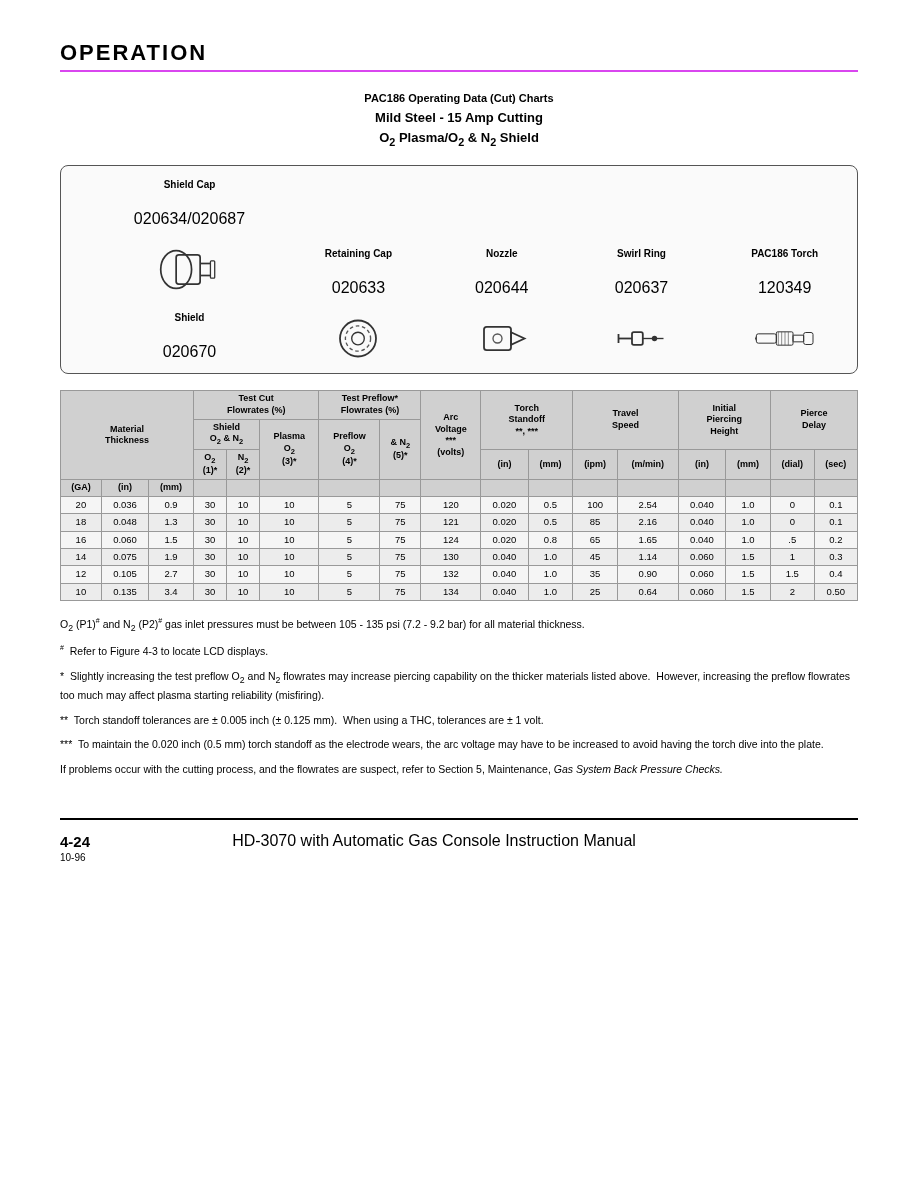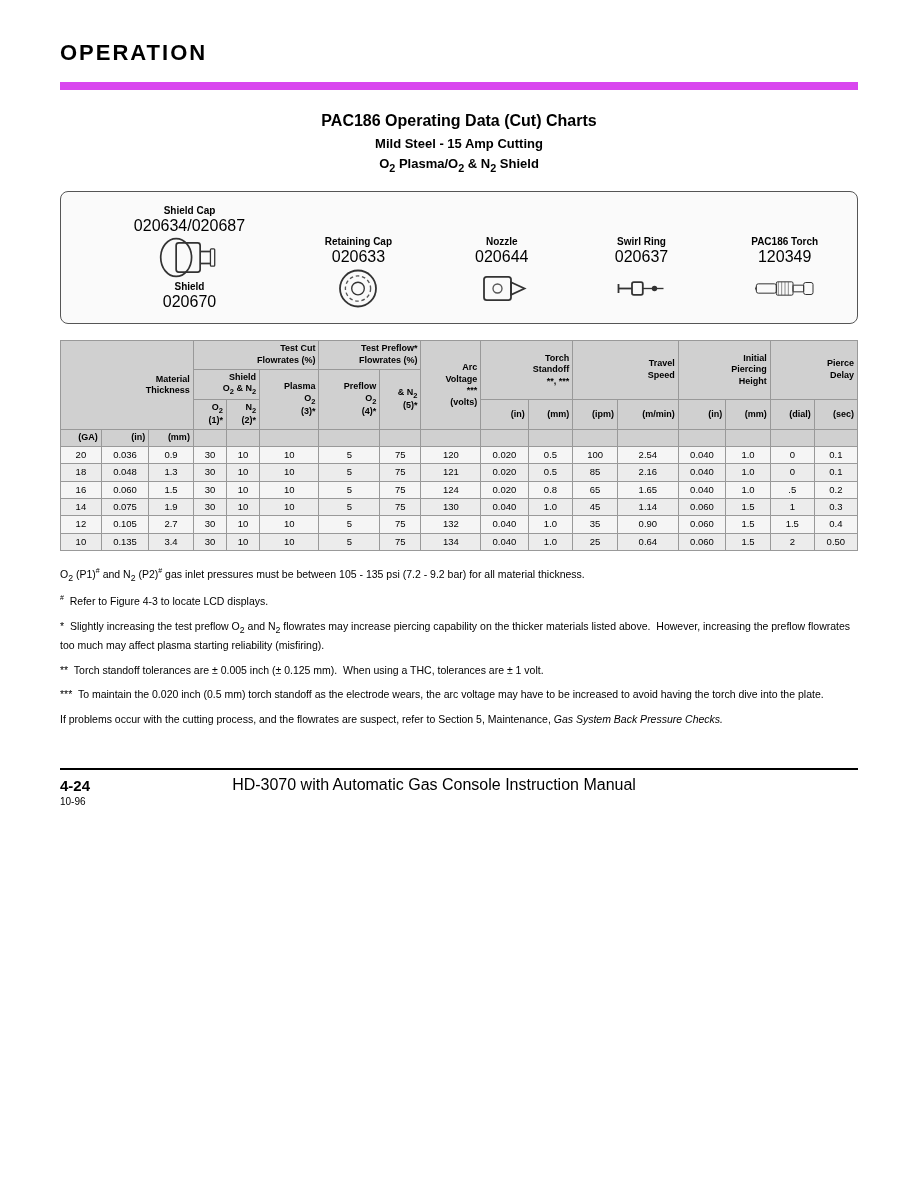--- a/index.html
+++ b/index.html
@@ -8,39 +8,39 @@
       background: #fff;
       color: #000;
       width: 918px;
       min-height: 1188px;
       padding: 40px 60px 40px 60px;
       font-size: 11px;
     }
 
     
     .operation-header {
-      border-bottom: 8px solid #d946ef;
+      border-bottom: 2px solid #d946ef;
       margin-bottom: 18px;
-      padding-bottom: 16px;
+      padding-bottom: 4px;
     }
     .operation-header h1 {
       font-size: 22px;
       font-weight: bold;
       letter-spacing: 2px;
       text-transform: uppercase;
     }
 
     
     .center-title {
       text-align: center;
       margin-bottom: 14px;
       line-height: 1.6;
     }
     .center-title .title-line1 { font-size: 13px; font-weight: bold; }
-    .center-title .title-line2 { font-size: 16px; font-weight: bold; }
+    .center-title .title-line2 { font-size: 11px; font-weight: bold; }
     .center-title .title-line3 { font-size: 13px; font-weight: bold; }
     .center-title .title-line4 { font-size: 13px; font-weight: bold; }
 
     
     .parts-box {
       border: 1.5px solid #555;
       border-radius: 8px;
       padding: 12px 16px;
       margin-bottom: 16px;
       background: #fafafa;
@@ -50,21 +50,21 @@
       gap: 0;
       justify-content: space-around;
     }
     .part-item {
       display: flex;
       flex-direction: column;
       align-items: center;
       text-align: center;
       font-size: 10px;
       font-weight: bold;
-      gap: 0;
+      gap: 19px;
       margin-left: 34px;
     }
     .part-label { font-size: 10px; font-weight: bold; line-height: 1.3; }
     .part-number { font-size: 16px; font-weight: normal; }
 
     
     .part-svg { width: 60px; height: 45px; }
 
     
     .data-table-wrapper {
@@ -79,21 +79,20 @@
     table.data-table th, table.data-table td {
       border: 1px solid #999;
       text-align: center;
       padding: 2px 3px;
       line-height: 1.3;
     }
     table.data-table th {
       background: #d0d0d0;
       font-weight: bold;
       font-size: 9px;
-      text-align: right;
     }
     table.data-table td {
       background: #f5f5f5;
     }
     table.data-table tr:nth-child(even) td {
       background: #ececec;
     }
 
     
     .notes-section {
@@ -103,21 +102,21 @@
     }
     .notes-section p {
       margin-bottom: 8px;
     }
     sup { font-size: 7px; }
 
     
     .footer-bar {
       border-top: 2px solid #000;
       margin-top: 40px;
-      padding-top: 6px;
+      padding-top: 12px;
       display: flex;
       justify-content: space-between;
       align-items: center;
     }
     .footer-bar .page-num {
       font-size: 15px;
       font-weight: bold;
     }
     .footer-bar .footer-title {
       font-size: 16px;

